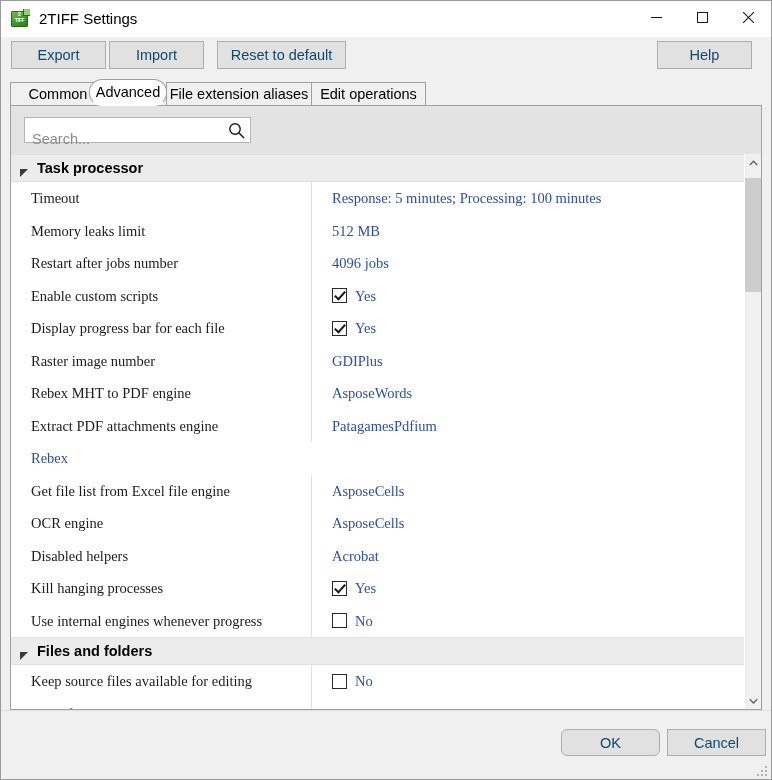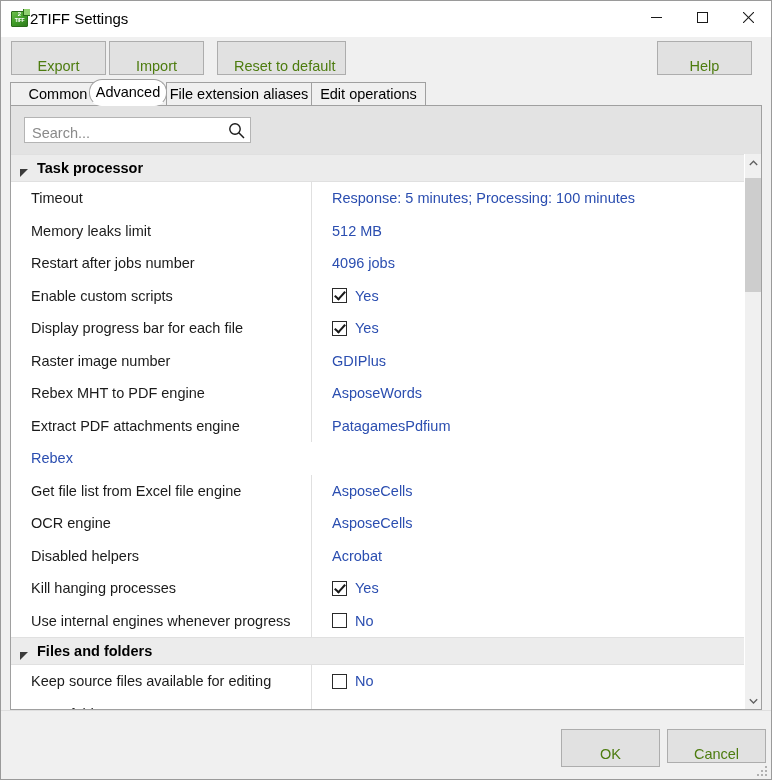--- a/index.html
+++ b/index.html
@@ -61,20 +61,21 @@
     width: 15px;
     color: #ffffff;
     font-size: 6px;
     line-height: 6px;
     text-align: center;
     font-weight: bold;
     font-family: "Liberation Sans", sans-serif;
   }
   .app-icon .lbl2 { top: 9px; font-size: 5px; line-height: 5px; letter-spacing: -0.3px;}
   .title-text {
+    margin-left: 9px;
     font-size: 15px;
     color: #000000;
     line-height: 36px;
   }
   .win-controls {
     position: absolute;
     right: 0; top: 0;
     height: 32px;
     display: flex;
   }
@@ -93,24 +94,24 @@
     left: 0; top: 36px;
     width: 770px; height: 40px;
   }
   .btn {
     position: absolute;
     background: #e1e1e1;
     border: 1px solid #adadad;
     box-sizing: border-box;
     font-family: "Liberation Sans", sans-serif;
     font-size: 14.5px;
-    color: #4d7c0f;
+    color: #0c4a6e;
     text-align: center;
     cursor: default;
-    padding: 16px;
+    padding: 4px;
     white-space: nowrap;
   }
   .btn-export { left: 10px;  top: 4px; width: 95px;  height: 28px; }
   .btn-import { left: 108px; top: 4px; width: 95px;  height: 28px; }
   .btn-reset  { left: 216px; top: 4px; width: 129px; height: 28px; }
   .btn-help   { left: 656px; top: 4px; width: 95px;  height: 28px; }
 
   
   .tabstrip {
     position: absolute;
@@ -158,21 +159,21 @@
   .searchbox {
     position: absolute;
     left: 13px; top: 11px;
     width: 227px; height: 26px;
     background: #ffffff;
     border: 1px solid #b4b4b4;
     box-sizing: border-box;
   }
   .searchbox input {
     position: absolute;
-    left: 5px; top: 2px;
+    left: 5px; top: 8px;
     width: 190px; height: 24px;
     border: none;
     outline: none;
     background: transparent;
     font-family: "Liberation Sans", sans-serif;
     font-size: 14.5px;
     color: #0f172a;
   }
   .searchbox input::placeholder { color: #8a8a8a; opacity: 1; }
   .search-icon {
@@ -210,20 +211,21 @@
     font-size: 14.5px;
     font-weight: bold;
     color: #000000;
   }
   .row {
     position: relative;
     height: 32.5px;
     display: flex;
     align-items: flex-end;
     background: #ffffff;
+    font-family: Liberation Serif, serif;
   }
   .row .name {
     width: 301px;
     flex: none;
     box-sizing: border-box;
     padding-left: 20px;
     font-size: 14.5px;
     color: #1b1b1b;
     border-right: 1px solid #e0e0e0;
     height: 32.5px;
@@ -300,21 +302,21 @@
   }
 
   
   .footer {
     position: absolute;
     left: 0; bottom: 0;
     width: 770px; height: 68px;
     background: #f0f0f0;
     border-top: 1px solid #dfdfdf;
   }
-  .btn-ok     { left: 560px; top: 18px; width: 99px; height: 38px; }
+  .btn-ok     { left: 560px; top: 18px; width: 99px; height: 27px; border-radius: 6px; }
   .btn-cancel { left: 666px; top: 18px; width: 99px; height: 27px; }
   .grip {
     position: absolute;
     right: 3px; bottom: 3px;
     width: 13px; height: 13px;
   }
 </style>
 </head>
 <body>
 

